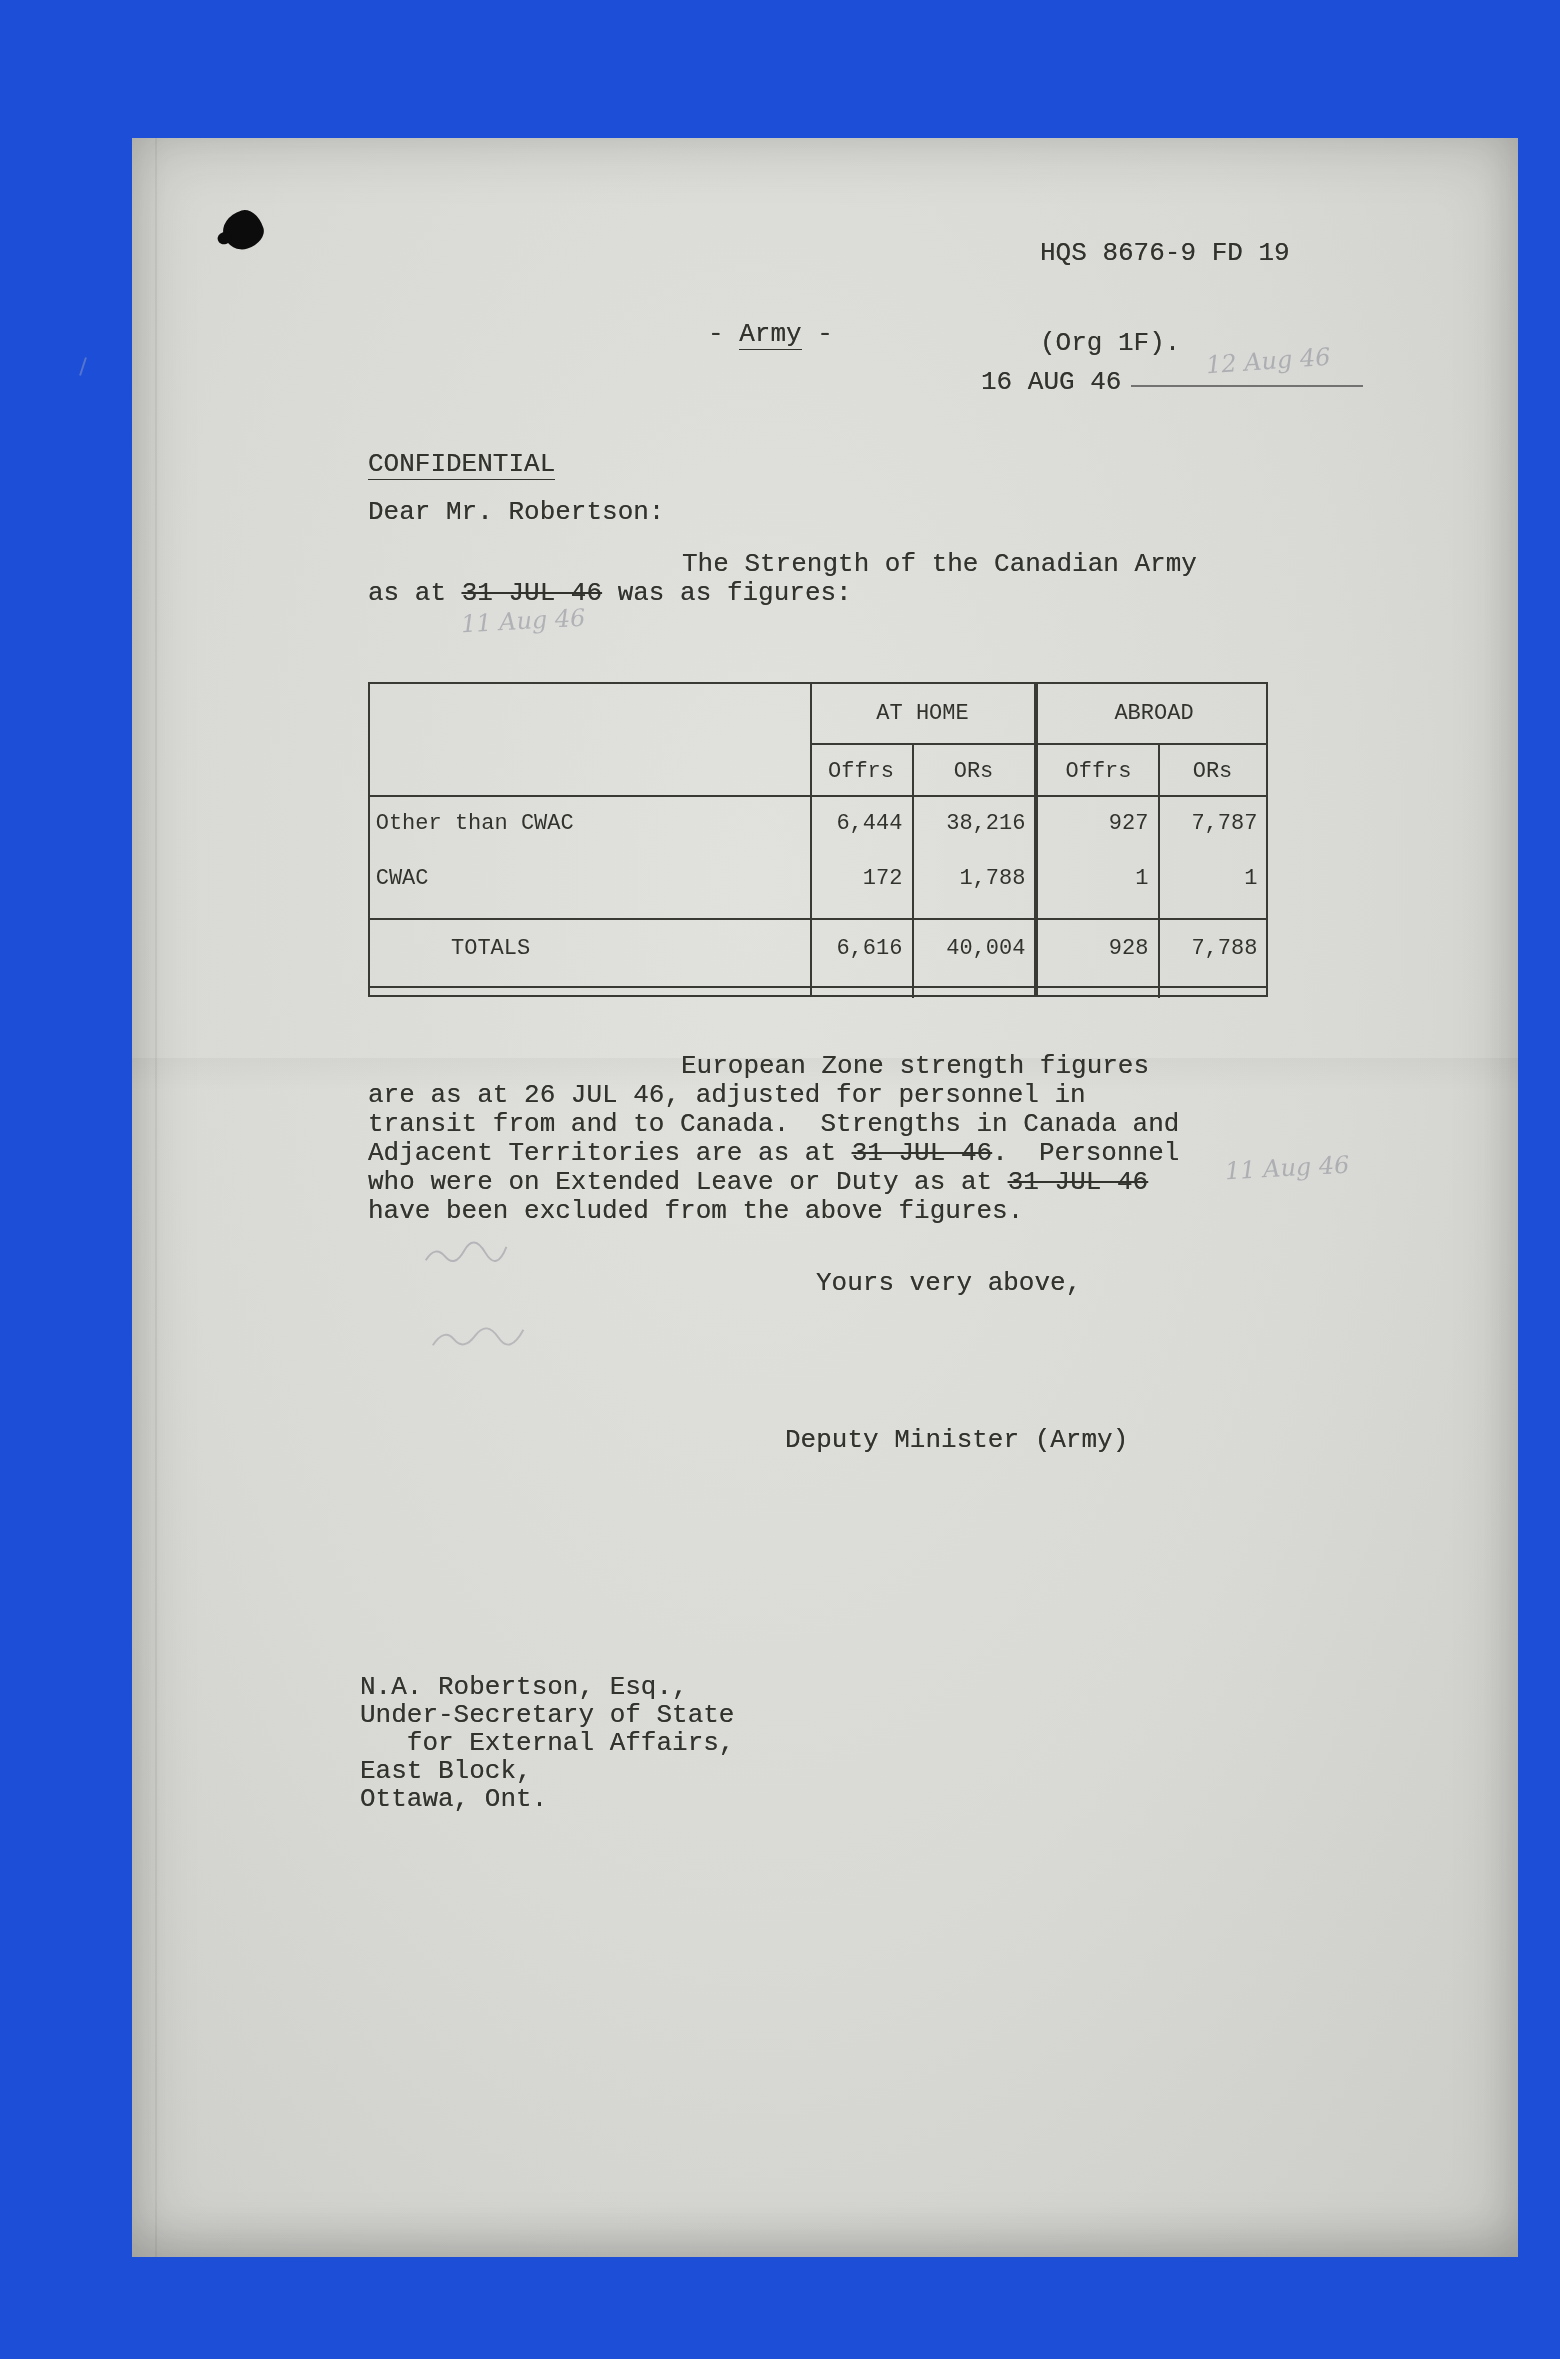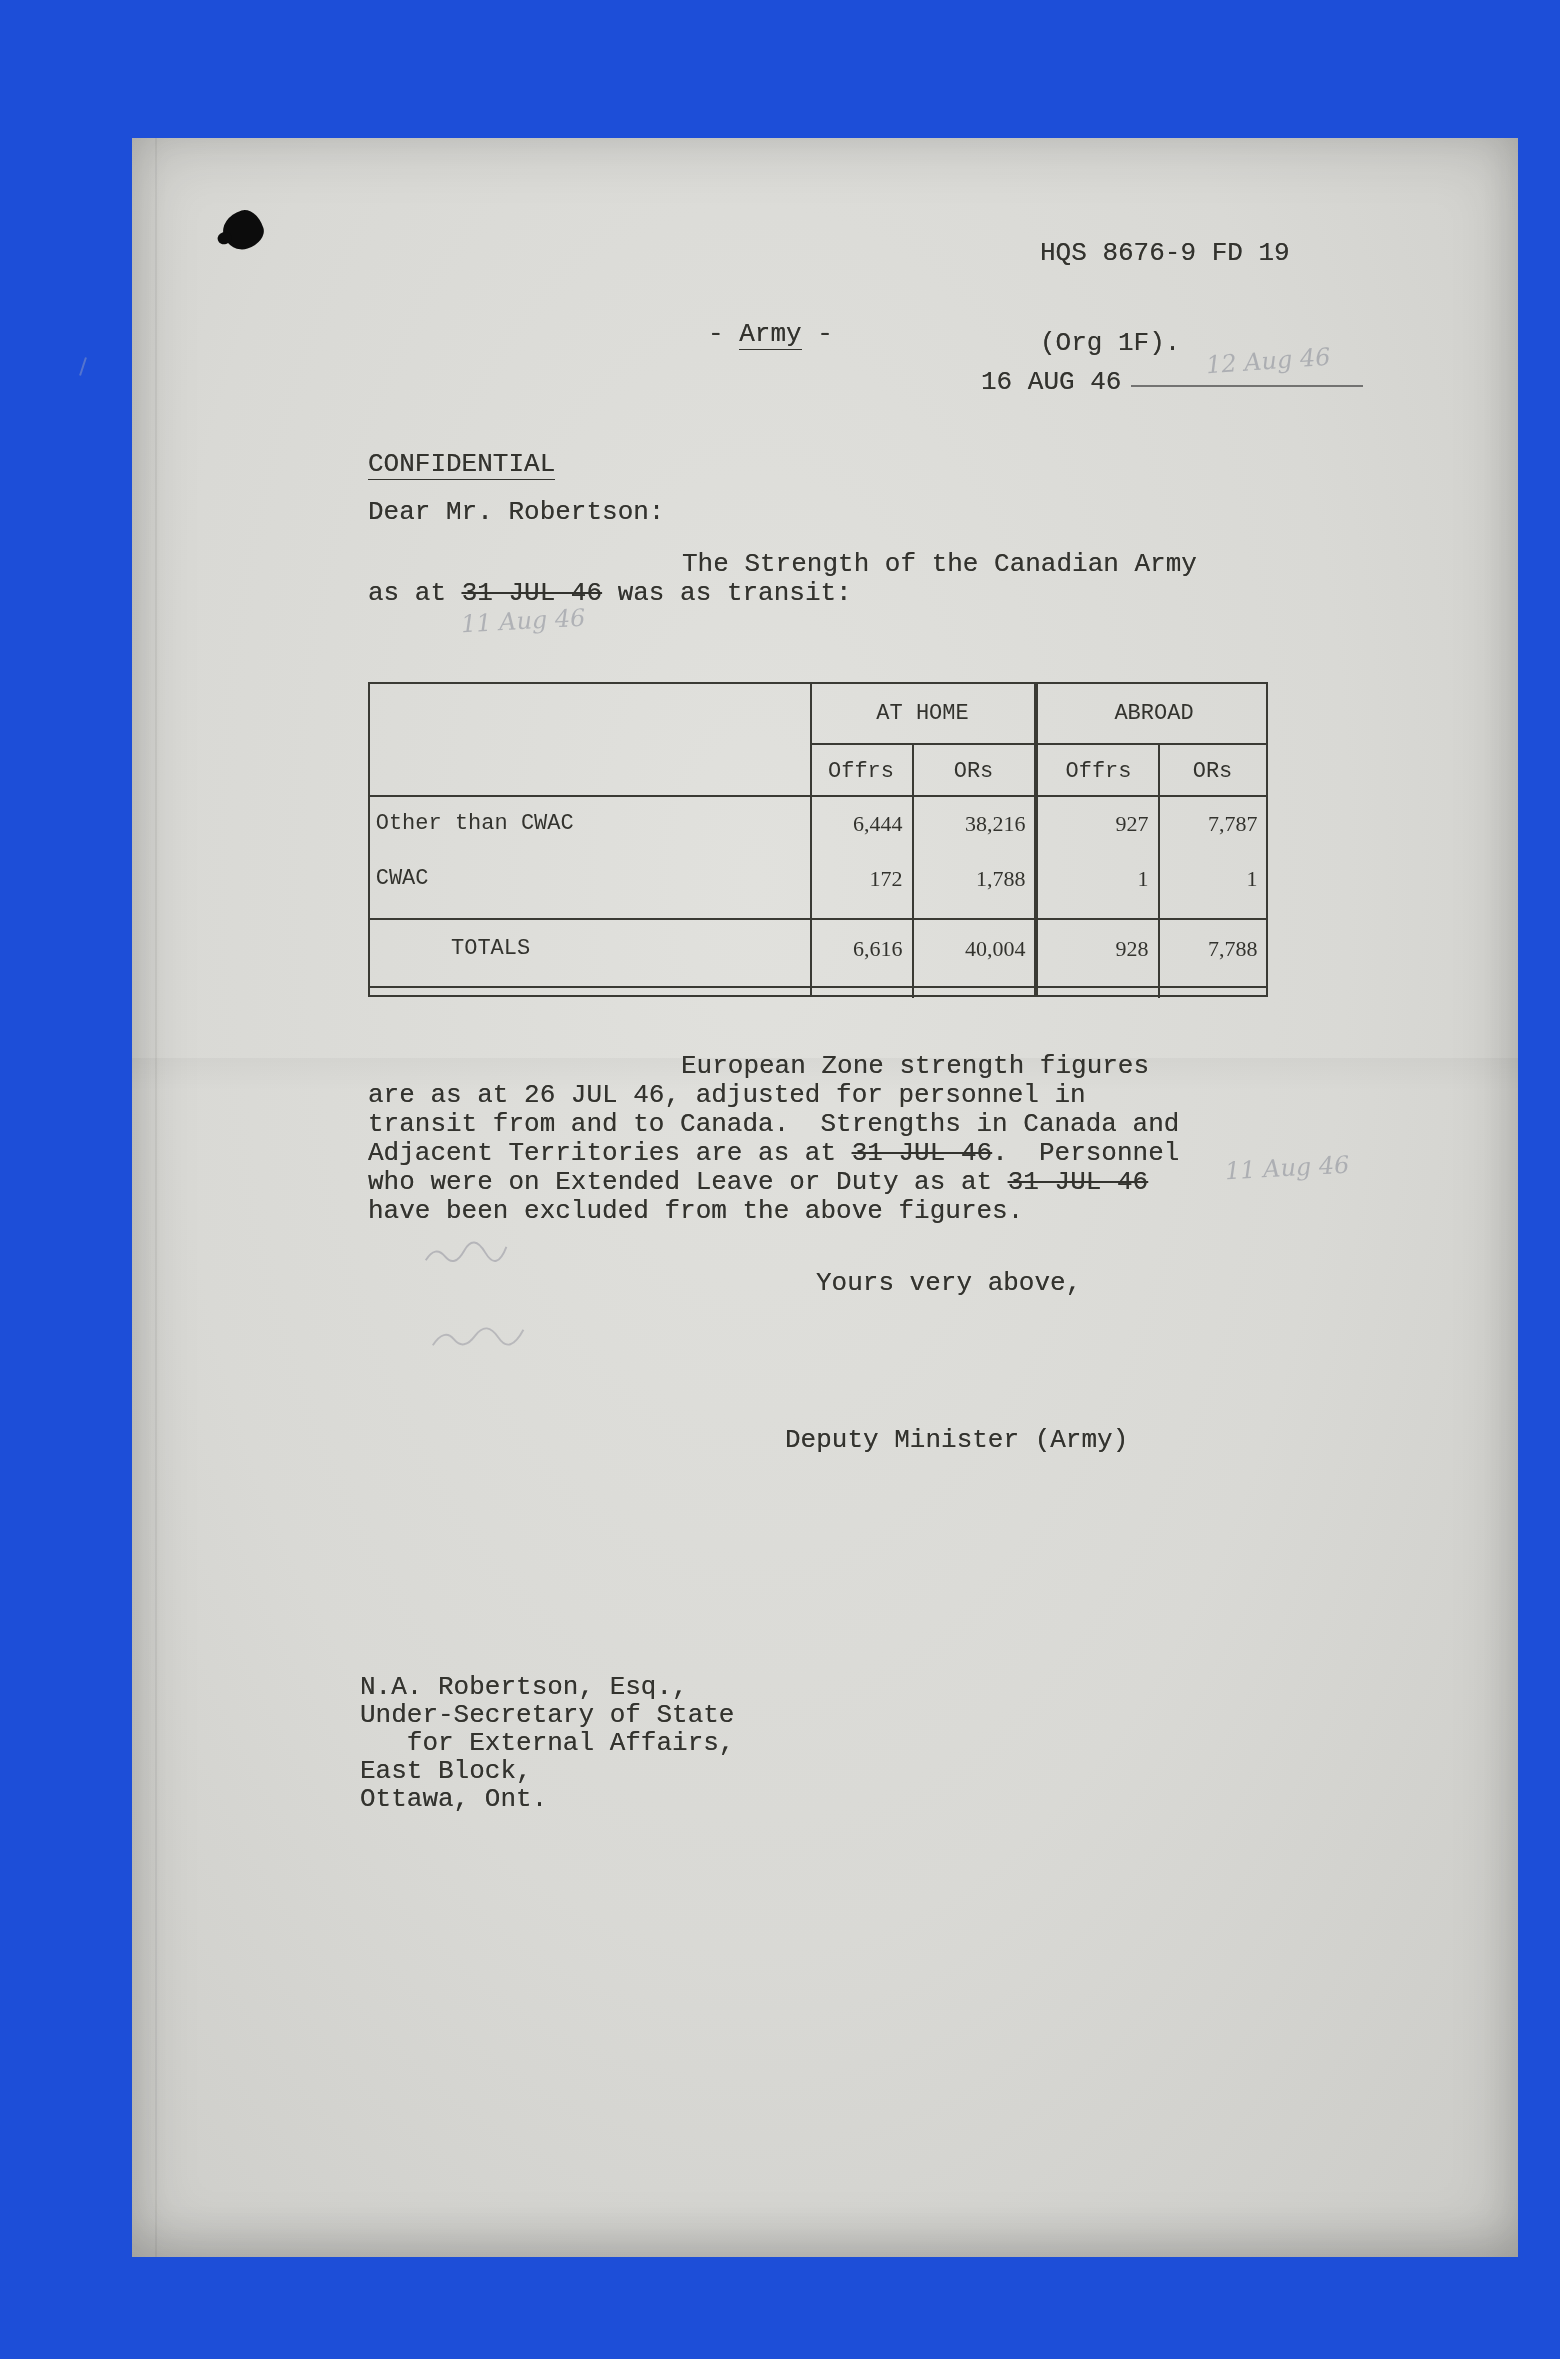--- a/index.html
+++ b/index.html
@@ -8,21 +8,21 @@
     position:absolute;left:132px;top:138px;width:1386px;height:2119px;
     background:radial-gradient(ellipse at 45% 35%, #e1e1dd 0%, #d9d9d5 55%, #cbcbc7 100%);
     box-shadow:inset 0 0 67px rgba(0,0,0,0.18), inset 0 -17.3px 38px rgba(0,0,0,0.10);
   }
   .typed{position:absolute;font-family:"Liberation Mono",monospace;font-size:26px;color:#33332e;white-space:pre;text-shadow:0 0 0.6px rgba(40,40,40,.65);}
   .u{border-bottom:1.9px solid #33332e;}
   .struck{text-decoration:line-through;text-decoration-thickness:1.9px;}
   .hand{position:absolute;font-family:"DejaVu Serif",serif;font-style:italic;font-size:24px;color:rgba(70,75,100,0.30);white-space:pre;}
   .hline,.vline{position:absolute;background:#3a3a34;}
   .cell{position:absolute;height:31px;font-family:"Liberation Mono",monospace;font-size:22px;color:#33332e;white-space:pre;box-sizing:border-box;}
-  .num{text-align:right;padding-right:9.6px;font-family:Liberation Serif, serif;}
+  .num{text-align:right;padding-right:9.6px;}
   .ctr{text-align:center;}
   .para-line{white-space:pre;height:29px;}
   .indent{padding-left:313px;margin-top:6px;}
   #para{position:absolute;left:236px;top:908px;font-family:"Liberation Mono",monospace;font-size:26px;color:#33332e;line-height:29px;text-shadow:0 0 0.6px rgba(40,40,40,.65);}
   #address{position:absolute;left:228px;top:1491px;font-family:"Liberation Mono",monospace;font-size:26px;color:#33332e;line-height:28px;text-shadow:0 0 0.6px rgba(40,40,40,.65);margin-top:44px;}
   #address div{white-space:pre;}
   #ink-blob{position:absolute;left:91px;top:73px;width:40px;height:38px;background:#0c0c0c;border-radius:62% 40% 55% 48% / 50% 62% 40% 52%;transform:rotate(-18deg);}
   #ink-blob:after{content:"";position:absolute;left:-6.7px;top:15.4px;width:13.4px;height:11.5px;background:#0c0c0c;border-radius:50%;}
   #crease-h{position:absolute;left:0;top:920px;width:100%;height:33px;background:linear-gradient(rgba(0,0,0,0.035),rgba(0,0,0,0));}
   #crease-v{position:absolute;left:23px;top:0;width:1.9px;height:100%;background:rgba(0,0,0,0.05);}
@@ -50,21 +50,21 @@
 
     <div class="typed" style="left:849px;top:229px;">16 AUG 46</div>
     <div id="date-line"></div>
     <div class="hand" style="left:1074px;top:209px;transform:rotate(-4deg);">12 Aug 46</div>
 
     <div class="typed u" style="left:236px;top:311px;">CONFIDENTIAL</div>
 
     <div class="typed" style="left:236px;top:359px;">Dear Mr. Robertson:</div>
 
     <div class="typed" style="left:550px;top:411px;">The Strength of the Canadian Army</div>
-    <div class="typed" style="left:236px;top:440px;"><span>as at </span><span class="struck">31 JUL 46</span><span> was as transit:</span></div>
+    <div class="typed" style="left:236px;top:440px;"><span>as at </span><span class="struck">31 JUL 46</span><span> was as figures:</span></div>
     <div class="hand" style="left:329px;top:469px;transform:rotate(-3deg);">11 Aug 46</div>
 
     <div style="position:absolute;left:236px;top:544px;width:900px;height:319px;">
 
       <div class="hline" style="left:0;top:0;width:900px;height:1.9px;"></div>
       <div class="hline" style="left:442px;top:61px;width:458px;height:1.9px;"></div>
       <div class="hline" style="left:0;top:113px;width:900px;height:1.9px;"></div>
       <div class="hline" style="left:0;top:236px;width:900px;height:1.9px;"></div>
       <div class="hline" style="left:0;top:304px;width:900px;height:1.9px;"></div>
       <div class="hline" style="left:0;top:313px;width:900px;height:1.9px;"></div>

